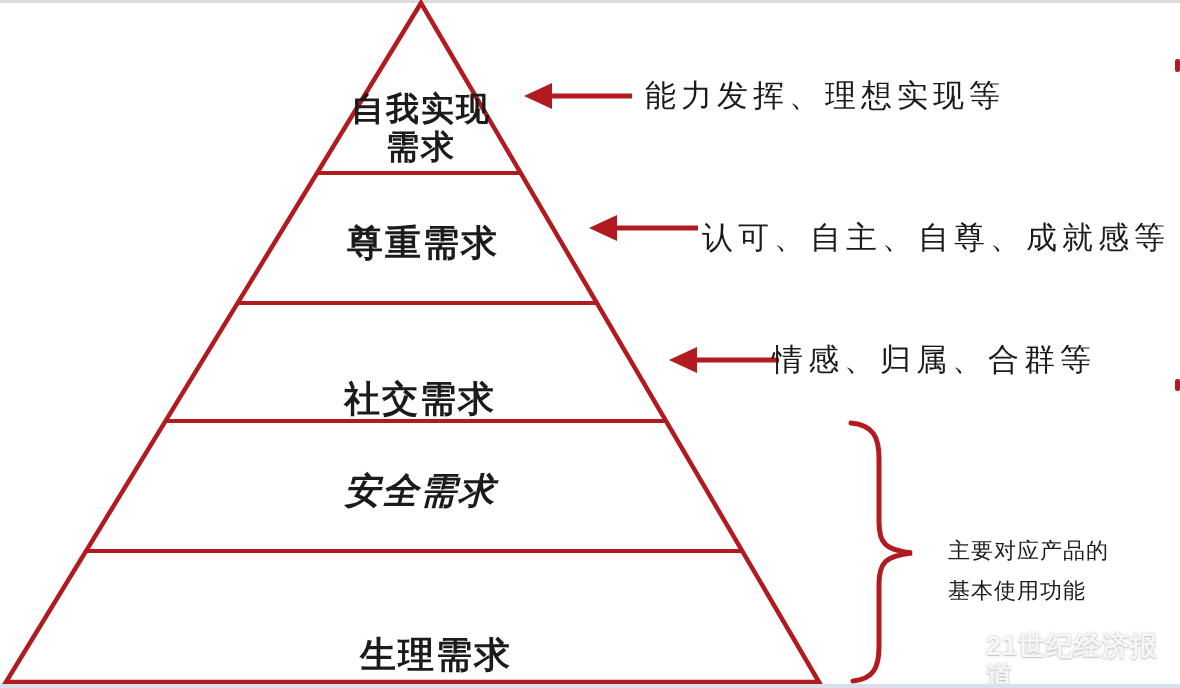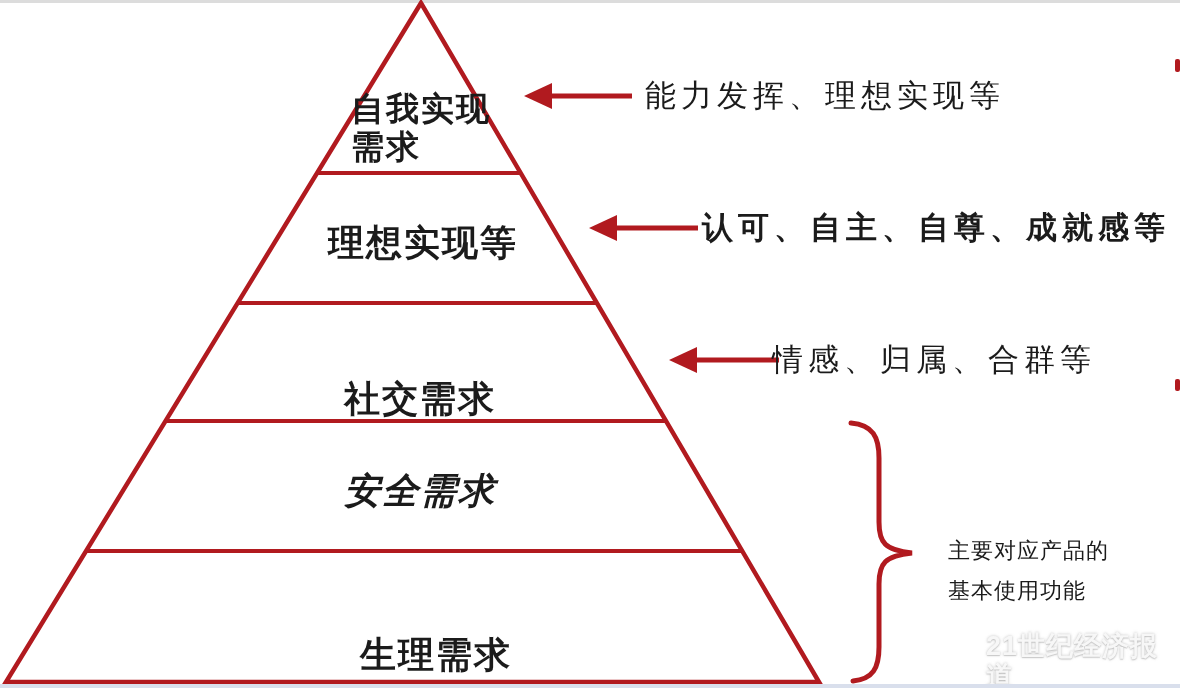--- a/index.html
+++ b/index.html
@@ -7,35 +7,35 @@
     width:1180px; height:688px; position:relative; overflow:hidden;
     background:#ffffff;
     font-family:"Liberation Sans","DejaVu Sans",sans-serif;
   }
   .strip-top    { position:absolute; top:0; left:0; width:1180px; height:3px; background:var(--top-strip,#dcdcdc); }
   .strip-bottom { position:absolute; bottom:0; left:0; width:1180px; height:4px; background:var(--bottom-strip,#d9dfec); }
   svg.layer { position:absolute; left:0; top:0; }
 
   .lvl {
     position:absolute; transform:translateX(-50%);
-    color:var(--text-black,#1b1b1b); font-weight:bold; 
+    color:var(--text-black,#1b1b1b); font-weight:bold; text-align:center;
     white-space:pre-line; line-height:38px; font-size:36px; letter-spacing:2px;
   }
   .lvl1 { left:421px; top:90px;  font-size:33px; }
   .lvl2 { left:423px; top:224px; }
   .lvl3 { left:420px; top:341px;margin-top:39px; }
   .lvl4 { left:420px; top:472px;font-style:italic; }
   .lvl5 { left:436px; top:601px;margin-top:35px; }
 
   .anno {
     position:absolute; color:var(--text-black,#1b1b1b);
     font-size:31px; line-height:36px; letter-spacing:5px; white-space:nowrap;
   }
   .anno1 { left:645px; top:78px; }
-  .anno2 { left:702px; top:210px;font-weight:bold; }
+  .anno2 { left:702px; top:220px; }
   .anno3 { left:772px; top:342px; }
 
   .brace-note {
     position:absolute; left:948px; top:531px;
     color:var(--text-black,#1b1b1b); font-size:22px; line-height:40px;
     letter-spacing:1px; white-space:pre-line;
   }
 
   .watermark { position:absolute; left:986px; top:631px; text-align:left; }
   .watermark .cn {
@@ -73,21 +73,21 @@
 
   <path d="M851,423 C873,425 879,437 879,458 L879,522 C879,543 885,550 912,553
            C885,556 879,563 879,584 L879,647 C879,668 873,679 853,681" fill="none" stroke="var(--line-red,#b11a1f)" stroke-width="5" stroke-linecap="round"></path>
 
   <rect x="1175" y="59" width="5" height="13" rx="2" fill="var(--line-red,#b11a1f)"></rect>
   <rect x="1175" y="379" width="5" height="12" rx="2" fill="var(--line-red,#b11a1f)"></rect>
 </svg>
 
 <div class="lvl lvl1">自我实现
 需求</div>
-<div class="lvl lvl2">理想实现等</div>
+<div class="lvl lvl2">尊重需求</div>
 <div class="lvl lvl3">社交需求</div>
 <div class="lvl lvl4">安全需求</div>
 <div class="lvl lvl5">生理需求</div>
 
 <div class="anno anno1">能力发挥、理想实现等</div>
 <div class="anno anno2">认可、自主、自尊、成就感等</div>
 <div class="anno anno3">情感、归属、合群等</div>
 
 <div class="brace-note">主要对应产品的
 基本使用功能</div>

